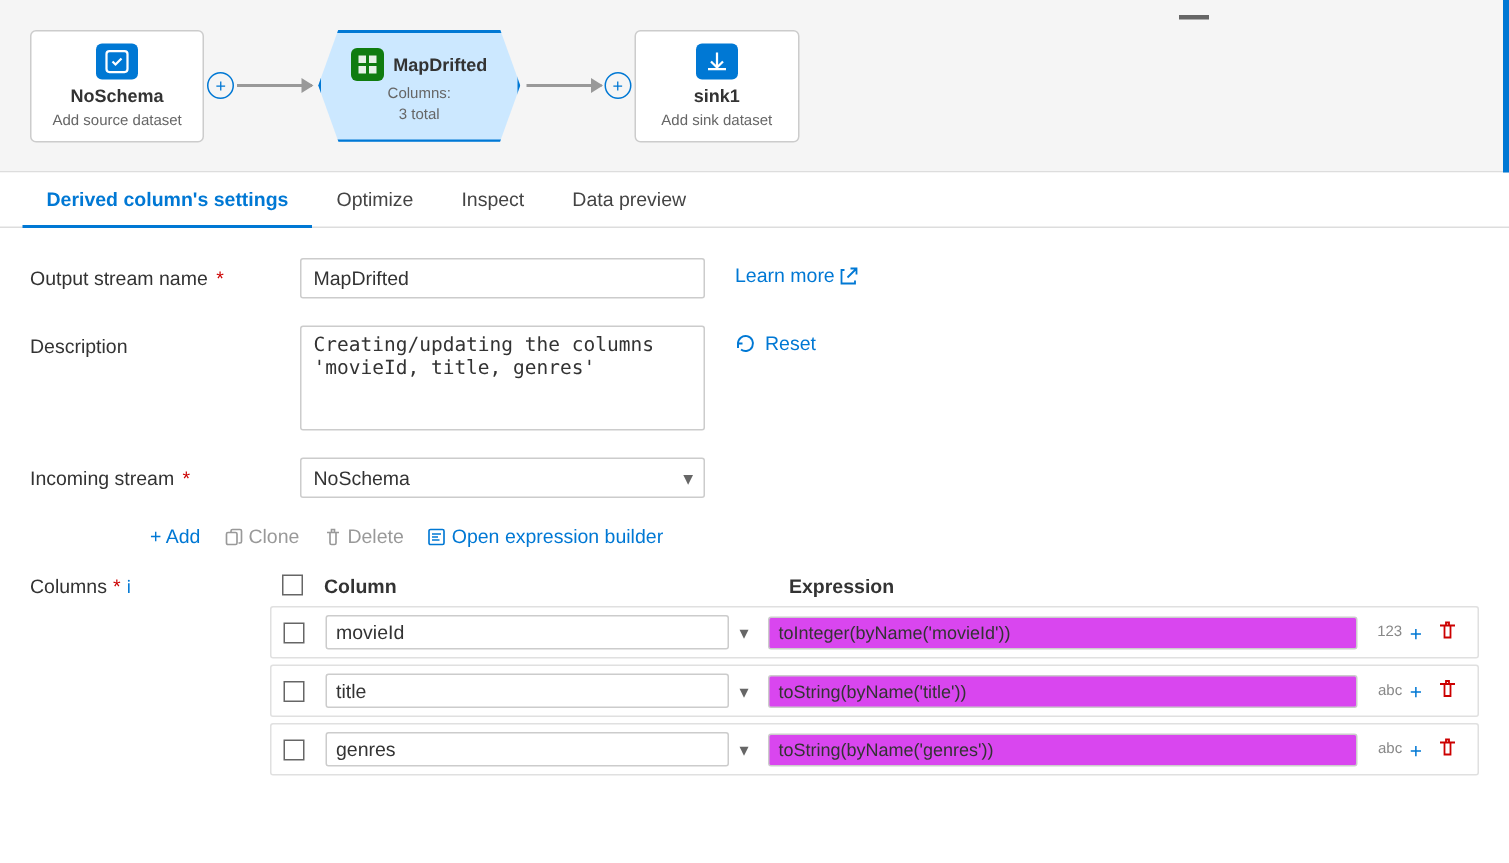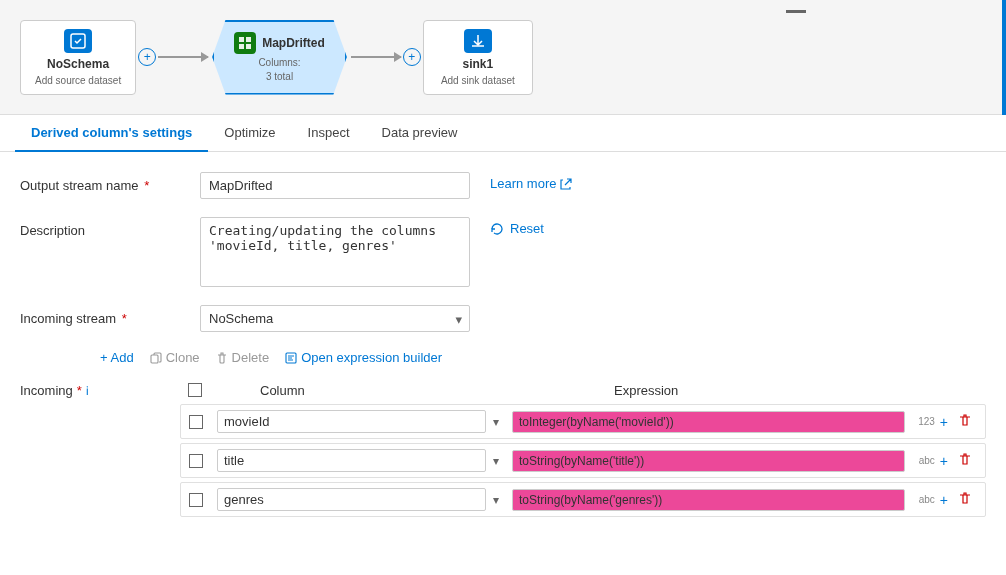--- a/index.html
+++ b/index.html
@@ -253,24 +253,23 @@
       background: none;
       border: none;
       padding: 0;
     }
     .toolbar-btn.disabled { color: #999; cursor: default; }
 
     .col-header {
       display: flex;
       align-items: flex-start;
       padding: 6px 8px;
-      font-weight: 400;
-      font-size: 13px;
-      color: #333;
-      gap: 44px;
+      font-weight: 700;
+      font-size: 13px;
+      color: #333;
     }
 
     .col-check { width: 28px; flex-shrink: 0; }
     .col-name { flex: 0 0 310px; }
     .col-expr { flex: 1; }
 
     .col-row {
       display: flex;
       align-items: center;
       padding: 5px 8px;
@@ -323,21 +322,21 @@
       padding-left: 10px;
     }
 
     .col-expr-input {
       flex: 1;
       padding: 3px 6px;
       border: 1px solid #ccc;
       border-radius: 2px;
       font-size: 12px;
       color: #333;
-      background: #ec4899;
+      background: #d946ef;
     }
 
     .expr-type-badge {
       font-size: 10px;
       color: #888;
       min-width: 24px;
       text-align: right;
     }
 
     .row-action-btn {
@@ -485,21 +484,21 @@
         <svg width="12" height="12" viewBox="0 0 12 12" fill="none">
           <rect x="1" y="1" width="10" height="10" rx="1" stroke="#0078d4" stroke-width="1.1" fill="none"></rect>
           <path d="M3 4h6M3 6h4M3 8h5" stroke="#0078d4" stroke-width="1"></path>
         </svg>
         <span>Open expression builder</span>
       </button>
     </div>
 
     <div style="display:flex; align-items:center;">
       <div style="min-width:160px; display:flex; align-items:center; gap:4px;">
-        <span>Incoming</span>
+        <span>Columns</span>
         <span style="color:#c00;">*</span>
         <span style="color:#0078d4; font-size:12px; cursor:pointer;">ℹ</span>
       </div>
       <div class="col-header" style="flex:1;">
         <div class="col-check">
           <div style="width:14px;height:14px;border:1px solid #666;"></div>
         </div>
         <div class="col-name">Column</div>
         <div class="col-expr">Expression</div>
       </div>

